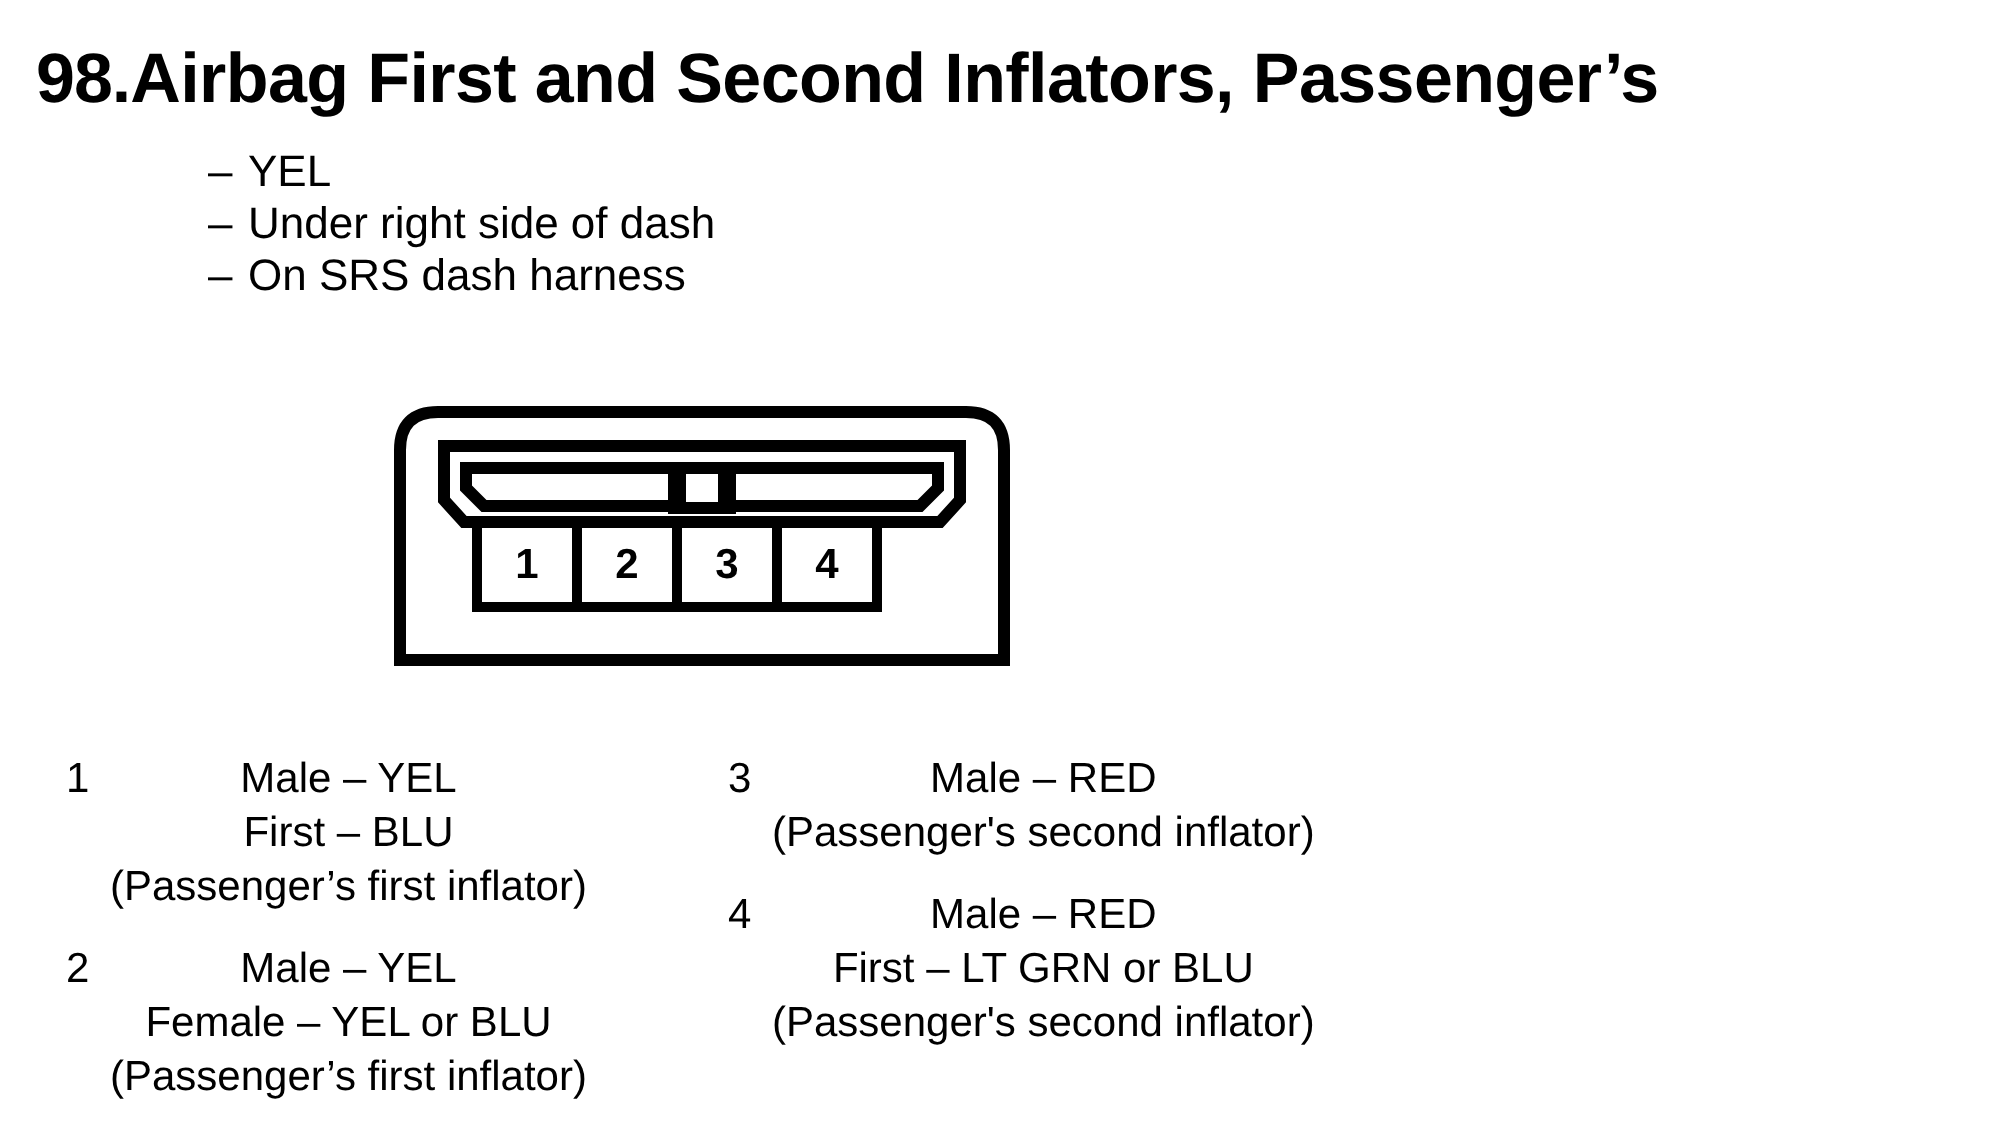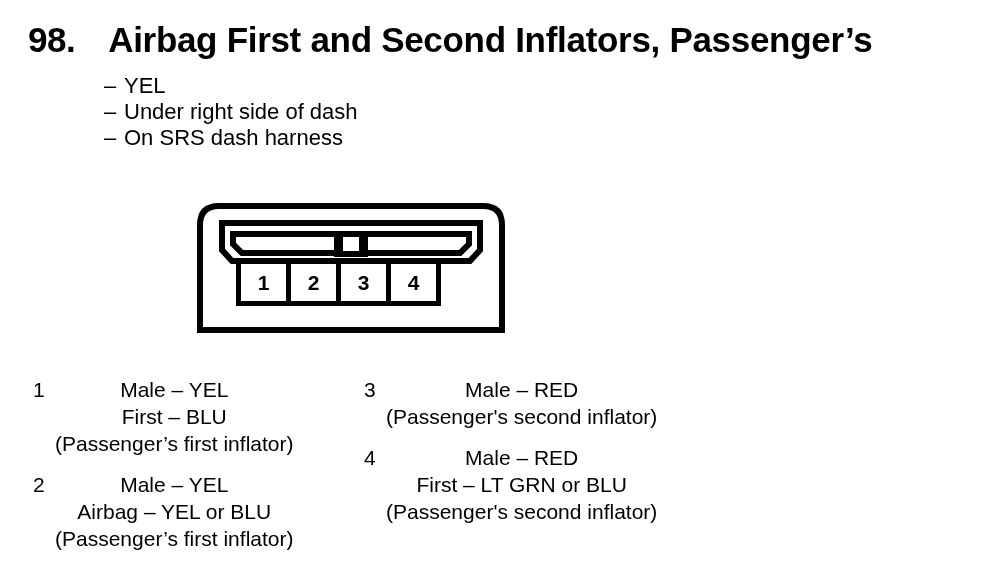--- a/index.html
+++ b/index.html
@@ -13,35 +13,34 @@
     position: relative;
     overflow: hidden;
     font-family: "Liberation Sans", sans-serif;
     color: #000000;
     -webkit-font-smoothing: none;
   }
 
   
   .title-row {
     position: absolute;
-    left: 28px;
+    left: 18px;
     top: 20px;
     display: flex;
     align-items: baseline;
     white-space: nowrap;
   }
   .title-number {
     font-size: 35px;
     font-weight: bold;
     letter-spacing: -0.5px;
   }
   .title-text {
     font-size: 35px;
     font-weight: bold;
-    margin-left: 33px;
     letter-spacing: -0.3px;
   }
 
   
   .bullets {
     position: absolute;
     left: 104px;
     top: 73px;
   }
   .bullet-line {
@@ -180,21 +179,21 @@
       <div class="legend-lines">
         <div class="legend-line">Male – YEL</div>
         <div class="legend-line">First – BLU</div>
         <div class="legend-line">(Passenger’s first inflator)</div>
       </div>
     </div>
     <div class="legend-entry">
       <div class="legend-num">2</div>
       <div class="legend-lines">
         <div class="legend-line">Male – YEL</div>
-        <div class="legend-line">Airbag – YEL or BLU</div>
+        <div class="legend-line">Female – YEL or BLU</div>
         <div class="legend-line">(Passenger’s first inflator)</div>
       </div>
     </div>
   </div>
 
   <div class="legend-col right">
     <div class="legend-entry">
       <div class="legend-num">3</div>
       <div class="legend-lines">
         <div class="legend-line">Male – RED</div>

